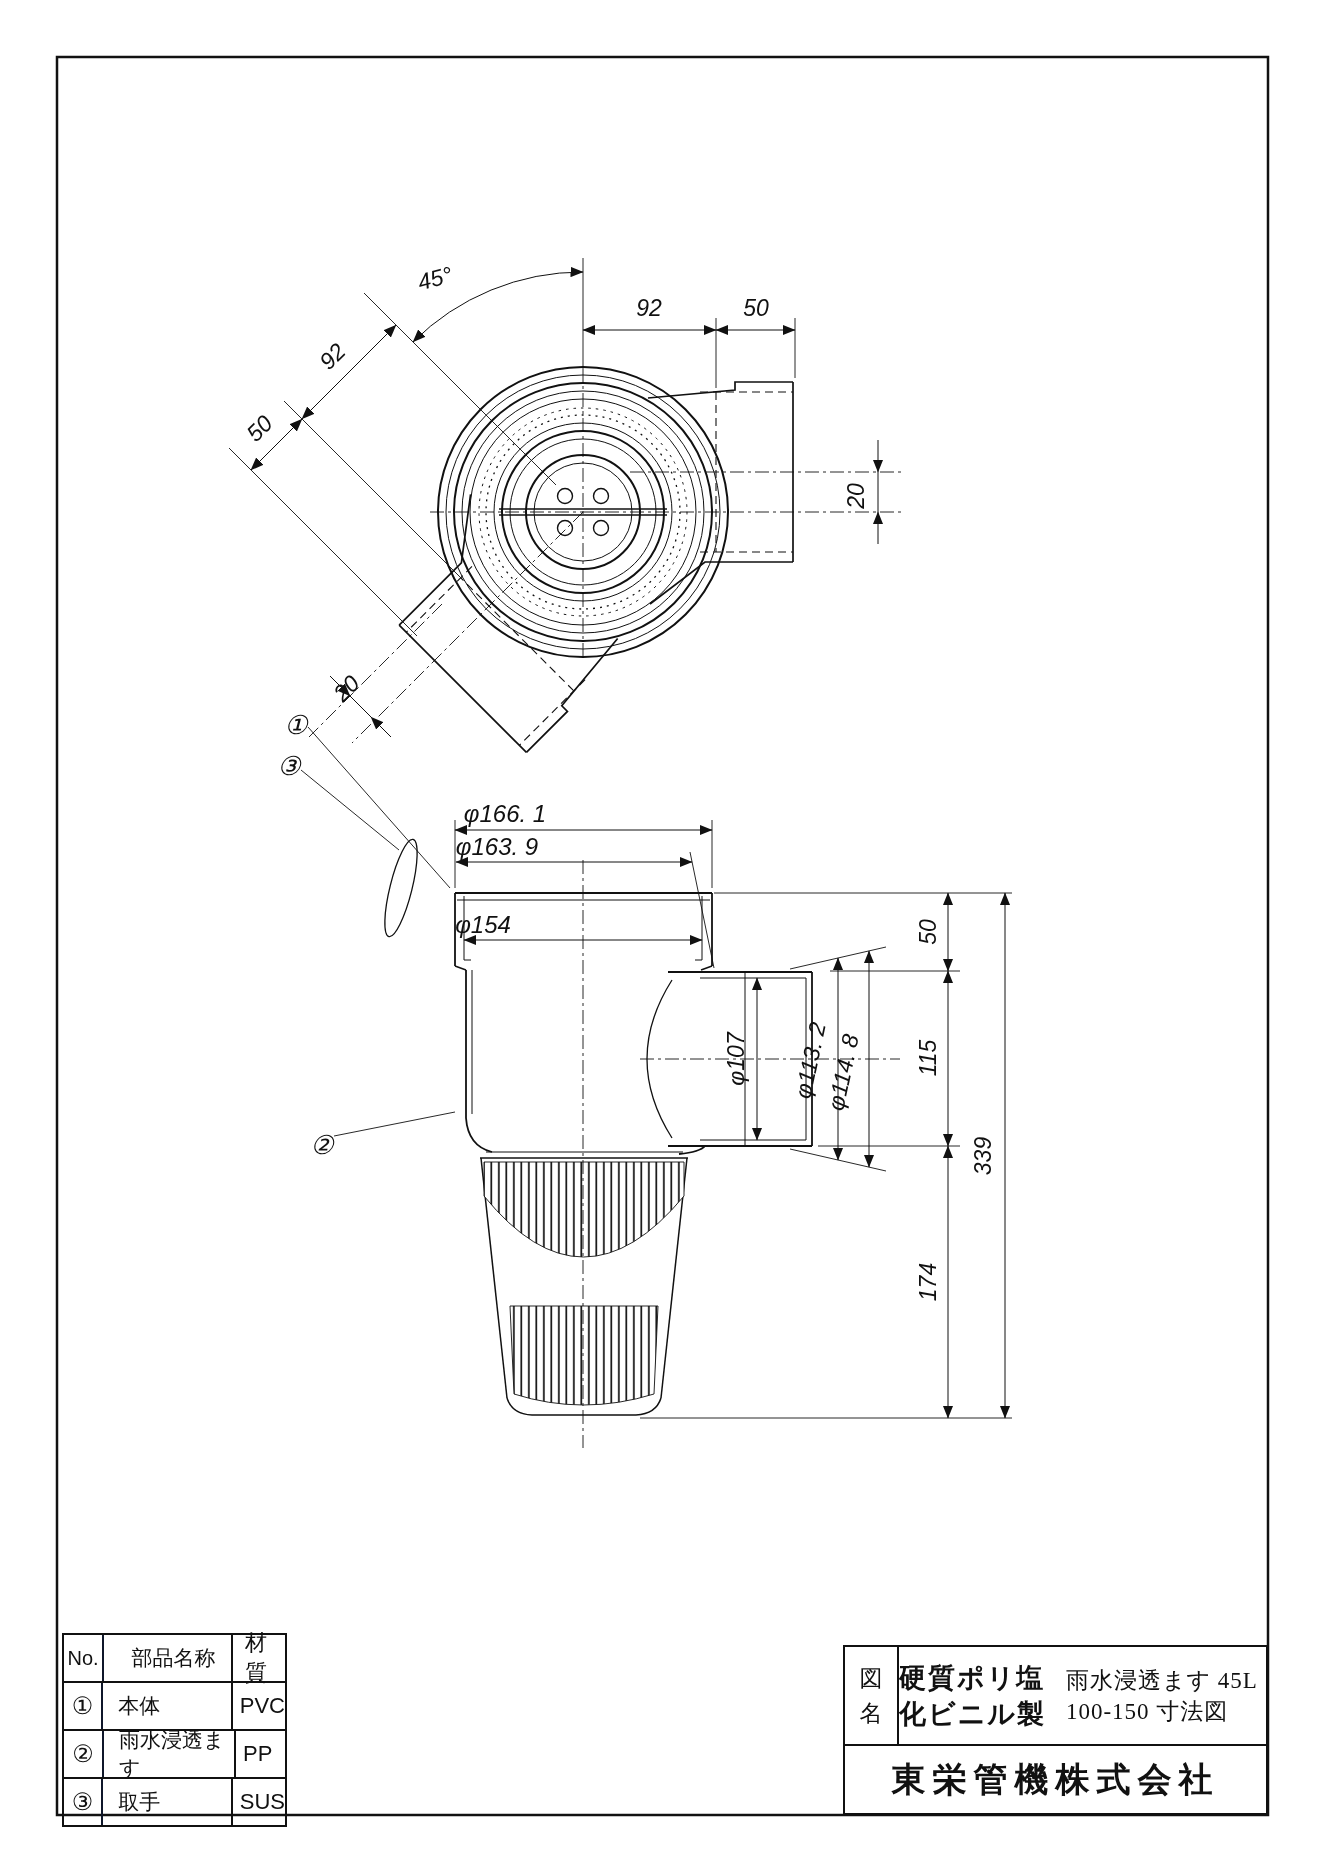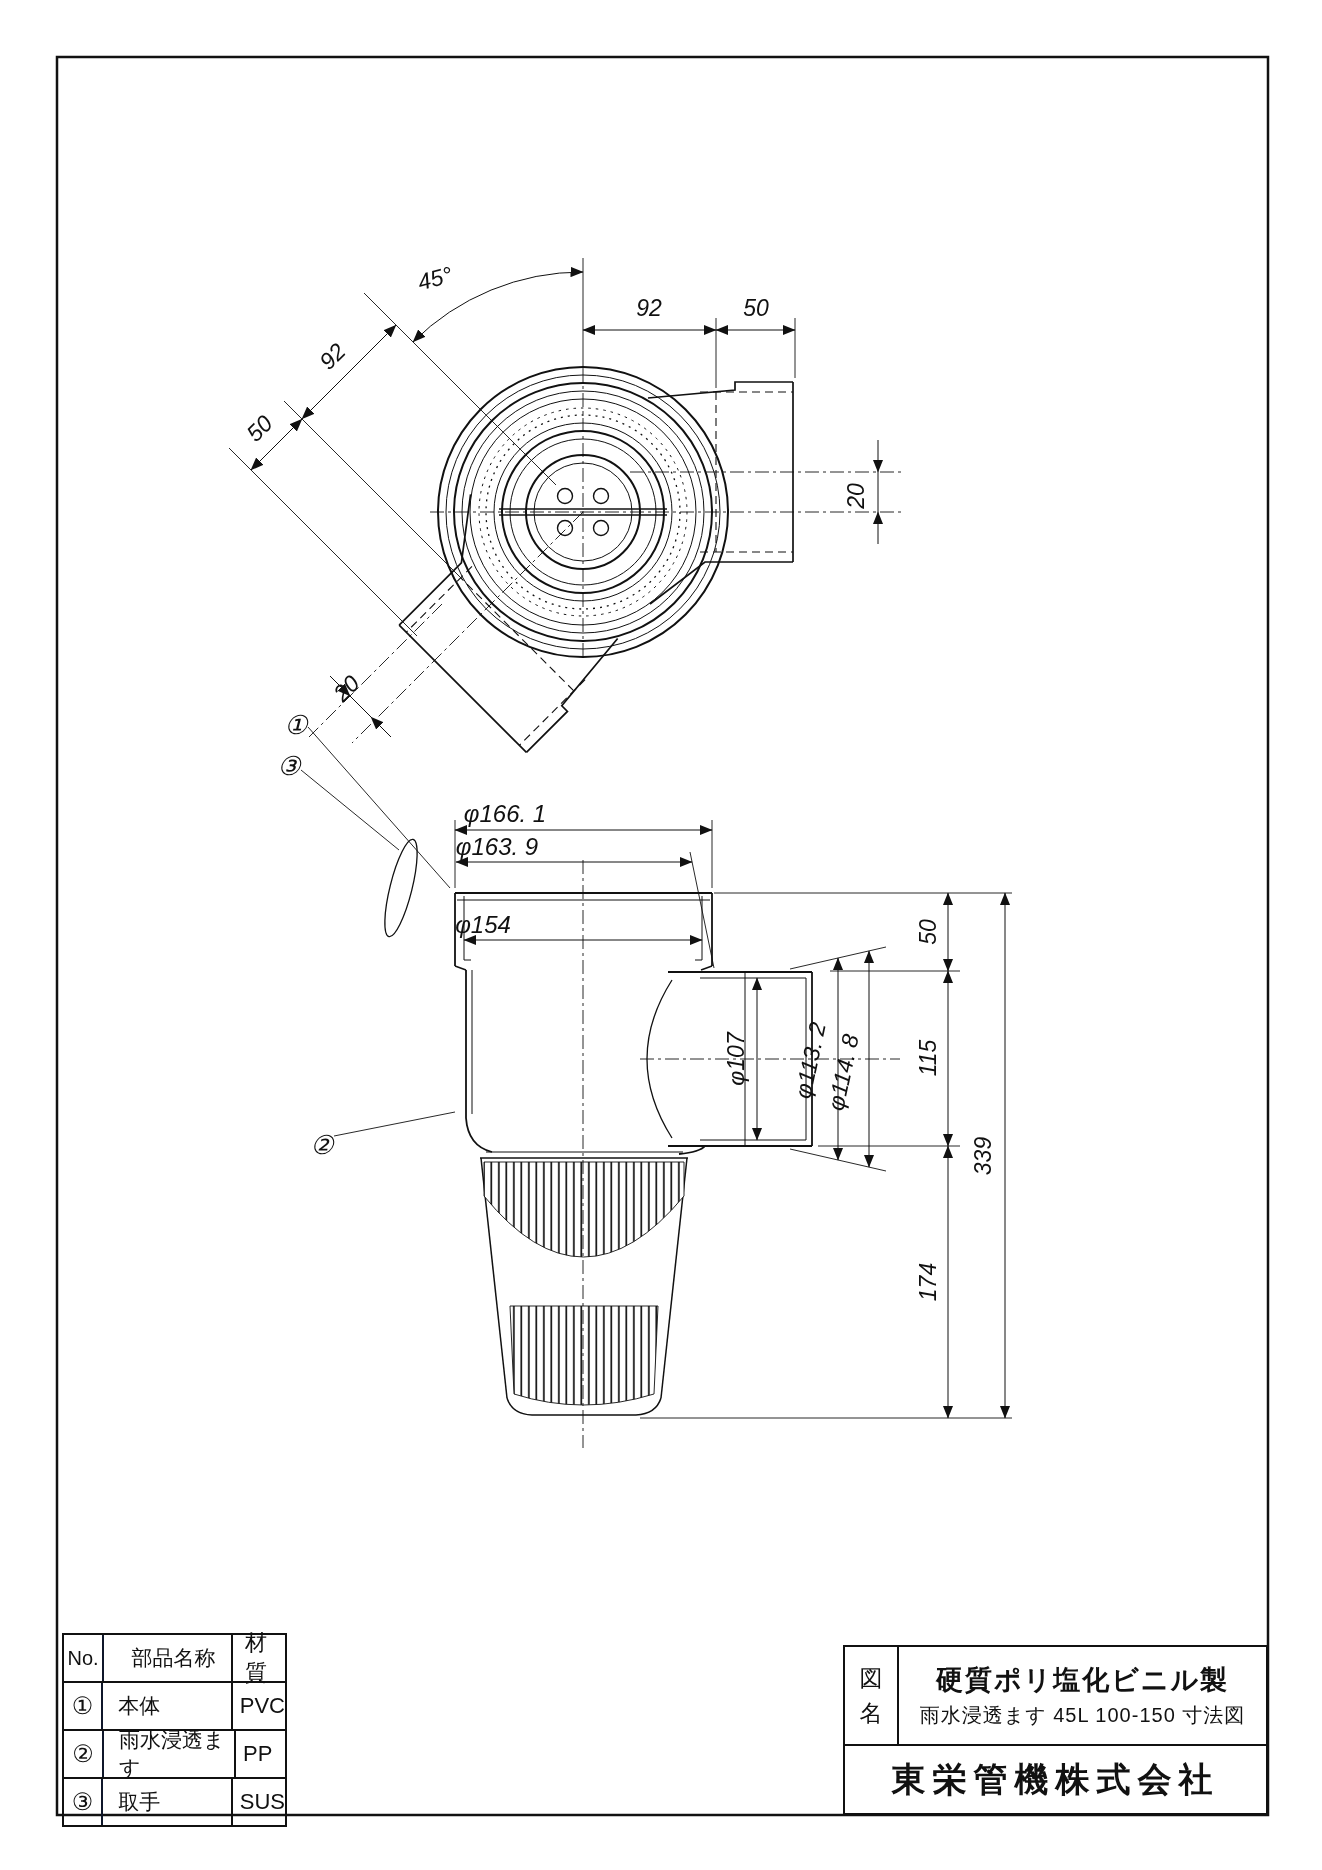--- a/index.html
+++ b/index.html
@@ -20,23 +20,23 @@
   .pt-c3{flex:1;text-align:left;padding-left:7px;font-size:22px;height:100%;
          display:flex;align-items:center;}
   .circ-num{font-size:24px;}
   
   #title-block{position:absolute;left:843px;top:1645px;width:425px;height:170px;
                border:2.5px solid #111;box-sizing:border-box;display:flex;flex-direction:column;}
   #tb-top{display:flex;border-bottom:2px solid #111;height:97px;}
   #tb-label{width:52px;border-right:2px solid #111;display:flex;flex-direction:column;
             align-items:center;justify-content:center;font-size:23px;line-height:1.5;
             letter-spacing:0;white-space:pre-line;text-align:center;}
-  #tb-title{flex:1;display:flex;flex-direction:column;align-items:center;justify-content:center;gap:4px;}
+  #tb-title{flex:1;display:flex;flex-direction:row;align-items:center;justify-content:center;gap:4px;}
   #tb-line1{font-size:27px;font-weight:600;letter-spacing:2px;}
-  #tb-line2{font-size:20px;letter-spacing:1px;}
+  #tb-line2{font-size:23px;letter-spacing:1px;font-family:Liberation Serif, serif;}
   #tb-company{flex:1;display:flex;align-items:center;justify-content:center;
               font-size:34px;font-weight:700;letter-spacing:7px;}
 </style>
 </head>
 <body>
 
 <div id="page">
 
 <svg width="1322" height="1870" viewBox="0 0 1322 1870">
   <defs>

